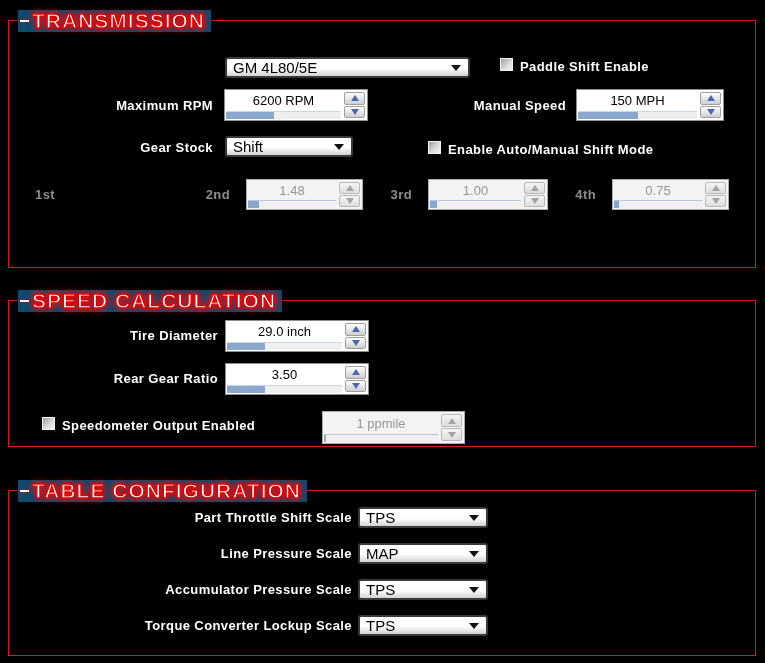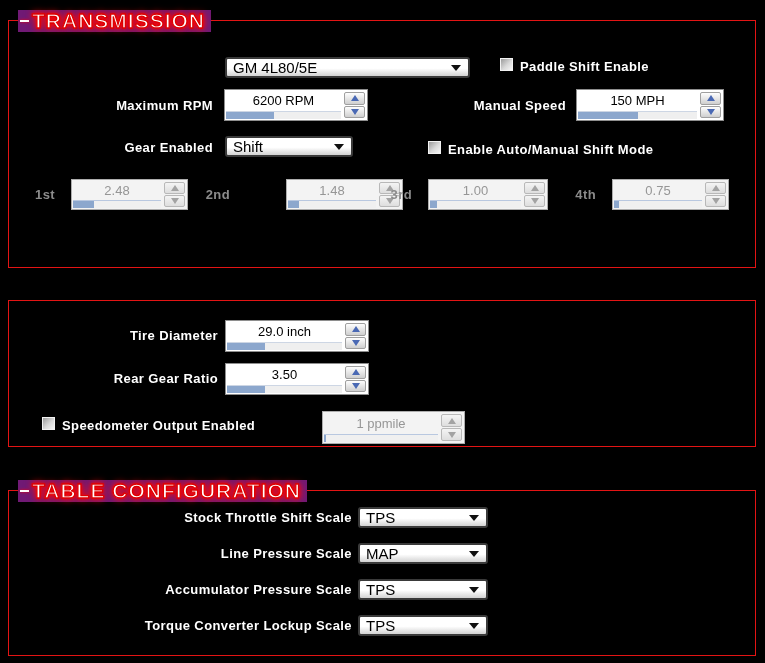--- a/index.html
+++ b/index.html
@@ -4,21 +4,21 @@
 <style>
   html,body{margin:0;padding:0;background:#000;}
   #screen{position:relative;width:765px;height:663px;background:#000;overflow:hidden;
           font-family:"Liberation Sans",sans-serif;}
 
   
   .groupbox{position:absolute;border:1px solid #e31414;background:transparent;box-sizing:border-box;}
   .legend{position:absolute;font-size:21px;font-weight:800;letter-spacing:1px;
           color:#fff;-webkit-text-stroke:1.3px #dd0000;
           text-shadow:0 0 2px #f00,0 0 4px #f00,0 0 7px #ff0000,0 0 10px #ff1a1a;
-          background:#701a75;padding:0 6px 0 2px;line-height:22px;white-space:nowrap;}
+          background:#0c4a6e;padding:0 6px 0 2px;line-height:22px;white-space:nowrap;}
   .legend::before{content:'';display:inline-block;width:9px;height:2px;background:#fff;
           vertical-align:middle;margin-right:3px;margin-top:-3px;
           box-shadow:0 0 3px #f00;}
 
   
   .lbl{position:absolute;color:#fff;font-size:13px;font-weight:bold;letter-spacing:.4px;
        text-align:right;white-space:nowrap;}
   .lbl.dim{color:#8c8c8c;}
   .cb-lbl{position:absolute;color:#fff;font-size:13px;font-weight:bold;letter-spacing:.4px;
        text-align:left;white-space:nowrap;}
@@ -102,47 +102,33 @@
     <div class="sp-btns">
       <div class="sp-btn">
           <span class="arr up"></span>
         </div>
       <div class="sp-btn">
           <span class="arr down"></span>
         </div>
     </div>
   </div>
 
-  <div class="lbl" style="left:0;width:213px;top:140px;">Gear Enabled</div>
+  <div class="lbl" style="left:0;width:213px;top:140px;">Gear Stock</div>
   <div class="combo" style="left:225px;top:136px;width:128px;">
     <span class="cb-text">Shift</span>
     <span class="cb-arrow"></span>
   </div>
 
   <div class="checkbox" style="left:428px;top:141px;"></div>
   <div class="cb-lbl" style="left:448px;top:142px;">Enable Auto/Manual Shift Mode</div>
 
   <div class="lbl dim" style="left:15px;width:40px;top:187px;">1st</div>
-  <div class="spinner disabled" style="left:71px;top:179px;width:117px;height:31px;">
-    <div class="sp-field">2.48</div>
-    <div class="sp-progress">
-        <div class="sp-fill" style="width:24%;"></div>
-      </div>
-    <div class="sp-btns">
-      <div class="sp-btn">
-          <span class="arr up"></span>
-        </div>
-      <div class="sp-btn">
-          <span class="arr down"></span>
-        </div>
-    </div>
-  </div>
 
   <div class="lbl dim" style="left:190px;width:40px;top:187px;">2nd</div>
-  <div class="spinner disabled" style="left:246px;top:179px;width:117px;height:31px;margin-left:40px;">
+  <div class="spinner disabled" style="left:246px;top:179px;width:117px;height:31px;">
     <div class="sp-field">1.48</div>
     <div class="sp-progress">
         <div class="sp-fill" style="width:13%;"></div>
       </div>
     <div class="sp-btns">
       <div class="sp-btn">
           <span class="arr up"></span>
         </div>
       <div class="sp-btn">
           <span class="arr down"></span>
@@ -176,20 +162,21 @@
       <div class="sp-btn">
           <span class="arr up"></span>
         </div>
       <div class="sp-btn">
           <span class="arr down"></span>
         </div>
     </div>
   </div>
 
   <div class="groupbox" style="left:8px;top:300px;width:748px;height:147px;"></div>
+  <div class="legend" style="left:18px;top:290px;">SPEED CALCULATION</div>
 
   <div class="lbl" style="left:0;width:218px;top:328px;">Tire Diameter</div>
   <div class="spinner" style="left:225px;top:320px;width:144px;">
     <div class="sp-field">29.0 inch</div>
     <div class="sp-progress">
         <div class="sp-fill" style="width:33%;"></div>
       </div>
     <div class="sp-btns">
       <div class="sp-btn">
           <span class="arr up"></span>
@@ -229,21 +216,21 @@
         </div>
       <div class="sp-btn">
           <span class="arr down"></span>
         </div>
     </div>
   </div>
 
   <div class="groupbox" style="left:8px;top:490px;width:748px;height:166px;"></div>
   <div class="legend" style="left:18px;top:480px;">TABLE CONFIGURATION</div>
 
-  <div class="lbl" style="left:0;width:352px;top:510px;">Stock Throttle Shift Scale</div>
+  <div class="lbl" style="left:0;width:352px;top:510px;">Part Throttle Shift Scale</div>
   <div class="combo" style="left:358px;top:507px;width:130px;">
     <span class="cb-text">TPS</span>
     <span class="cb-arrow"></span>
   </div>
 
   <div class="lbl" style="left:0;width:352px;top:546px;">Line Pressure Scale</div>
   <div class="combo" style="left:358px;top:543px;width:130px;">
     <span class="cb-text">MAP</span>
     <span class="cb-arrow"></span>
   </div>

